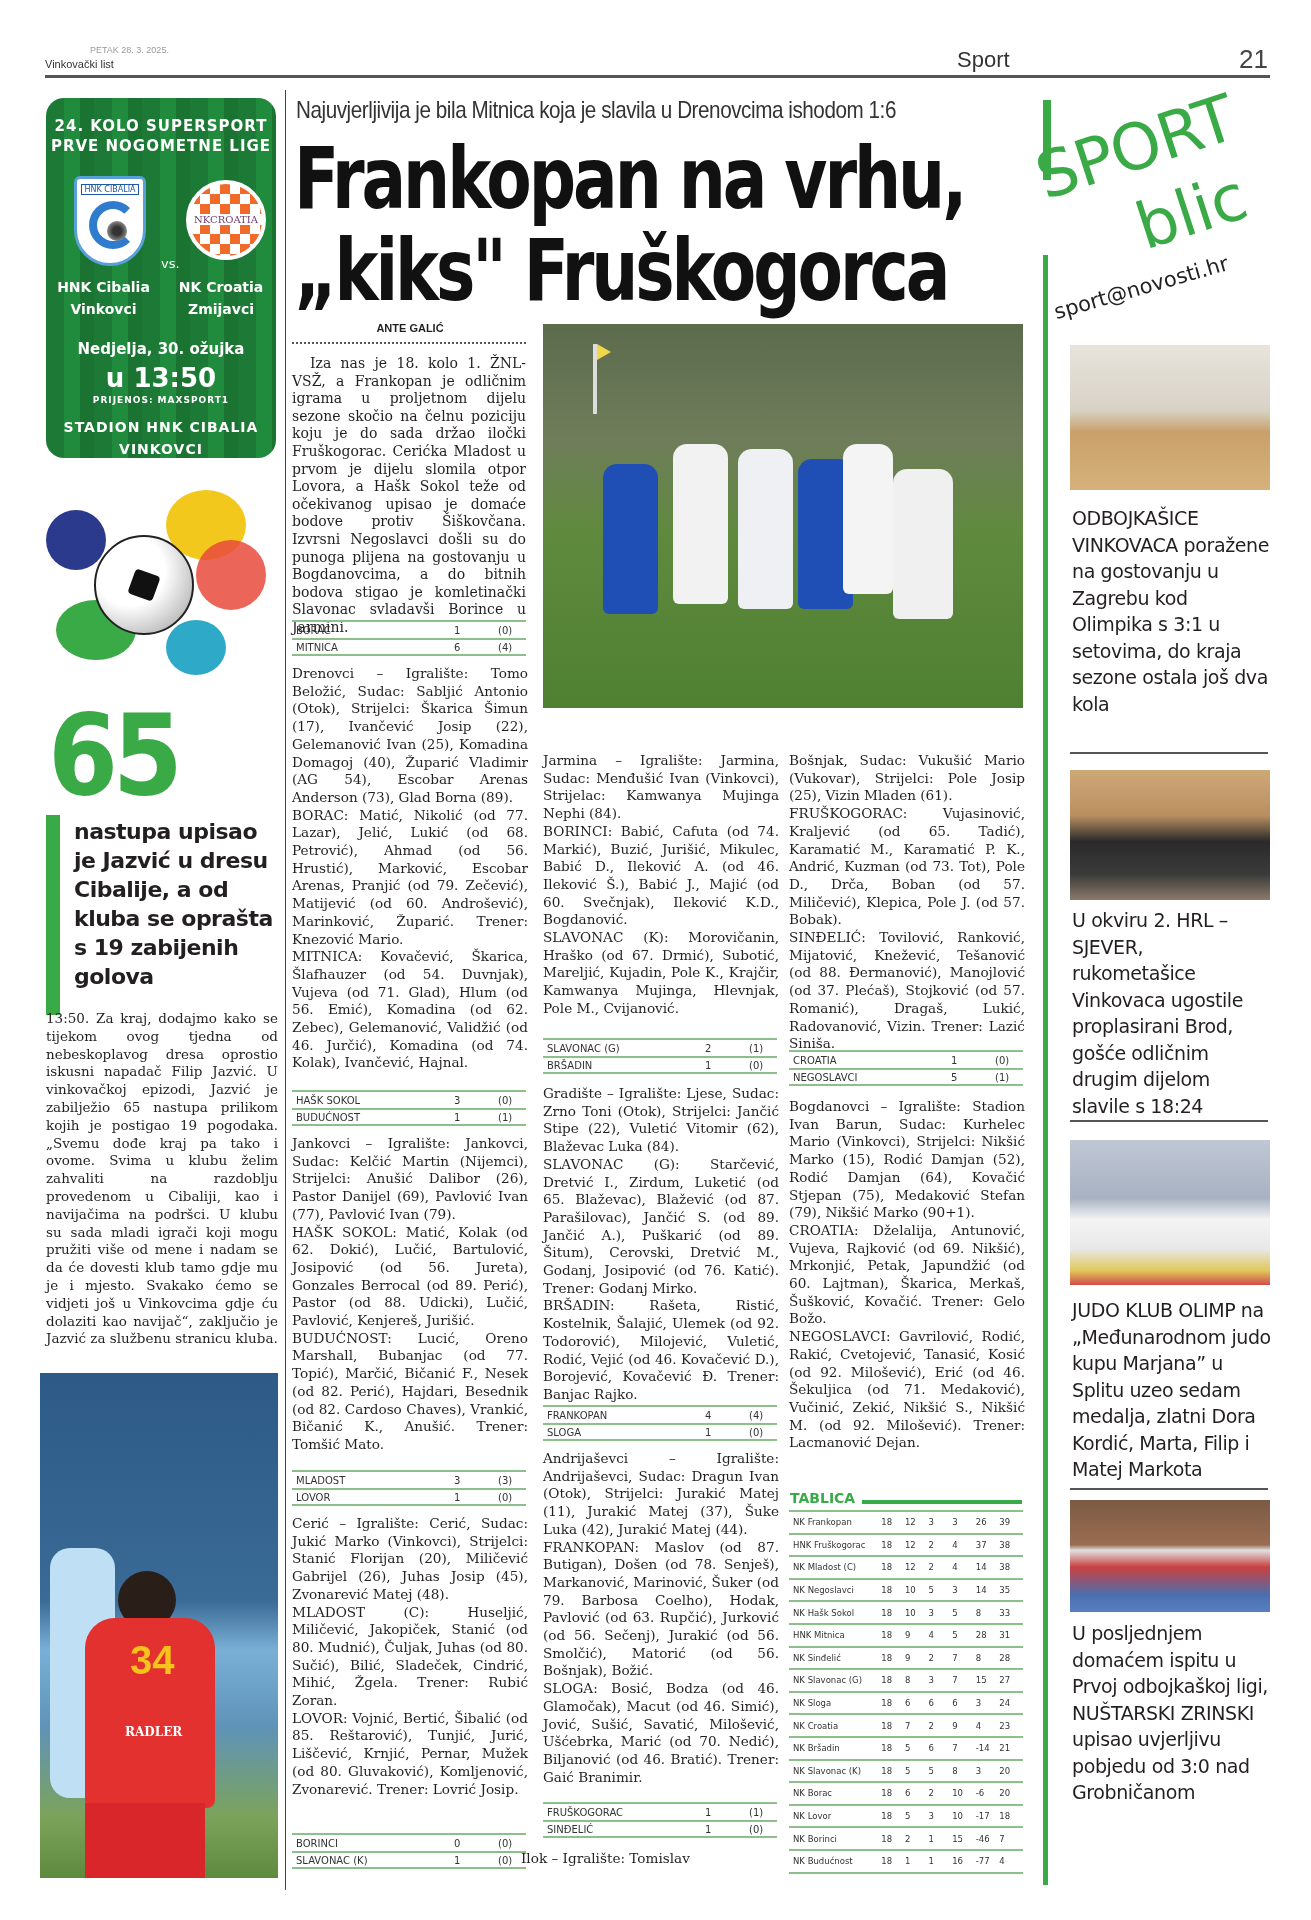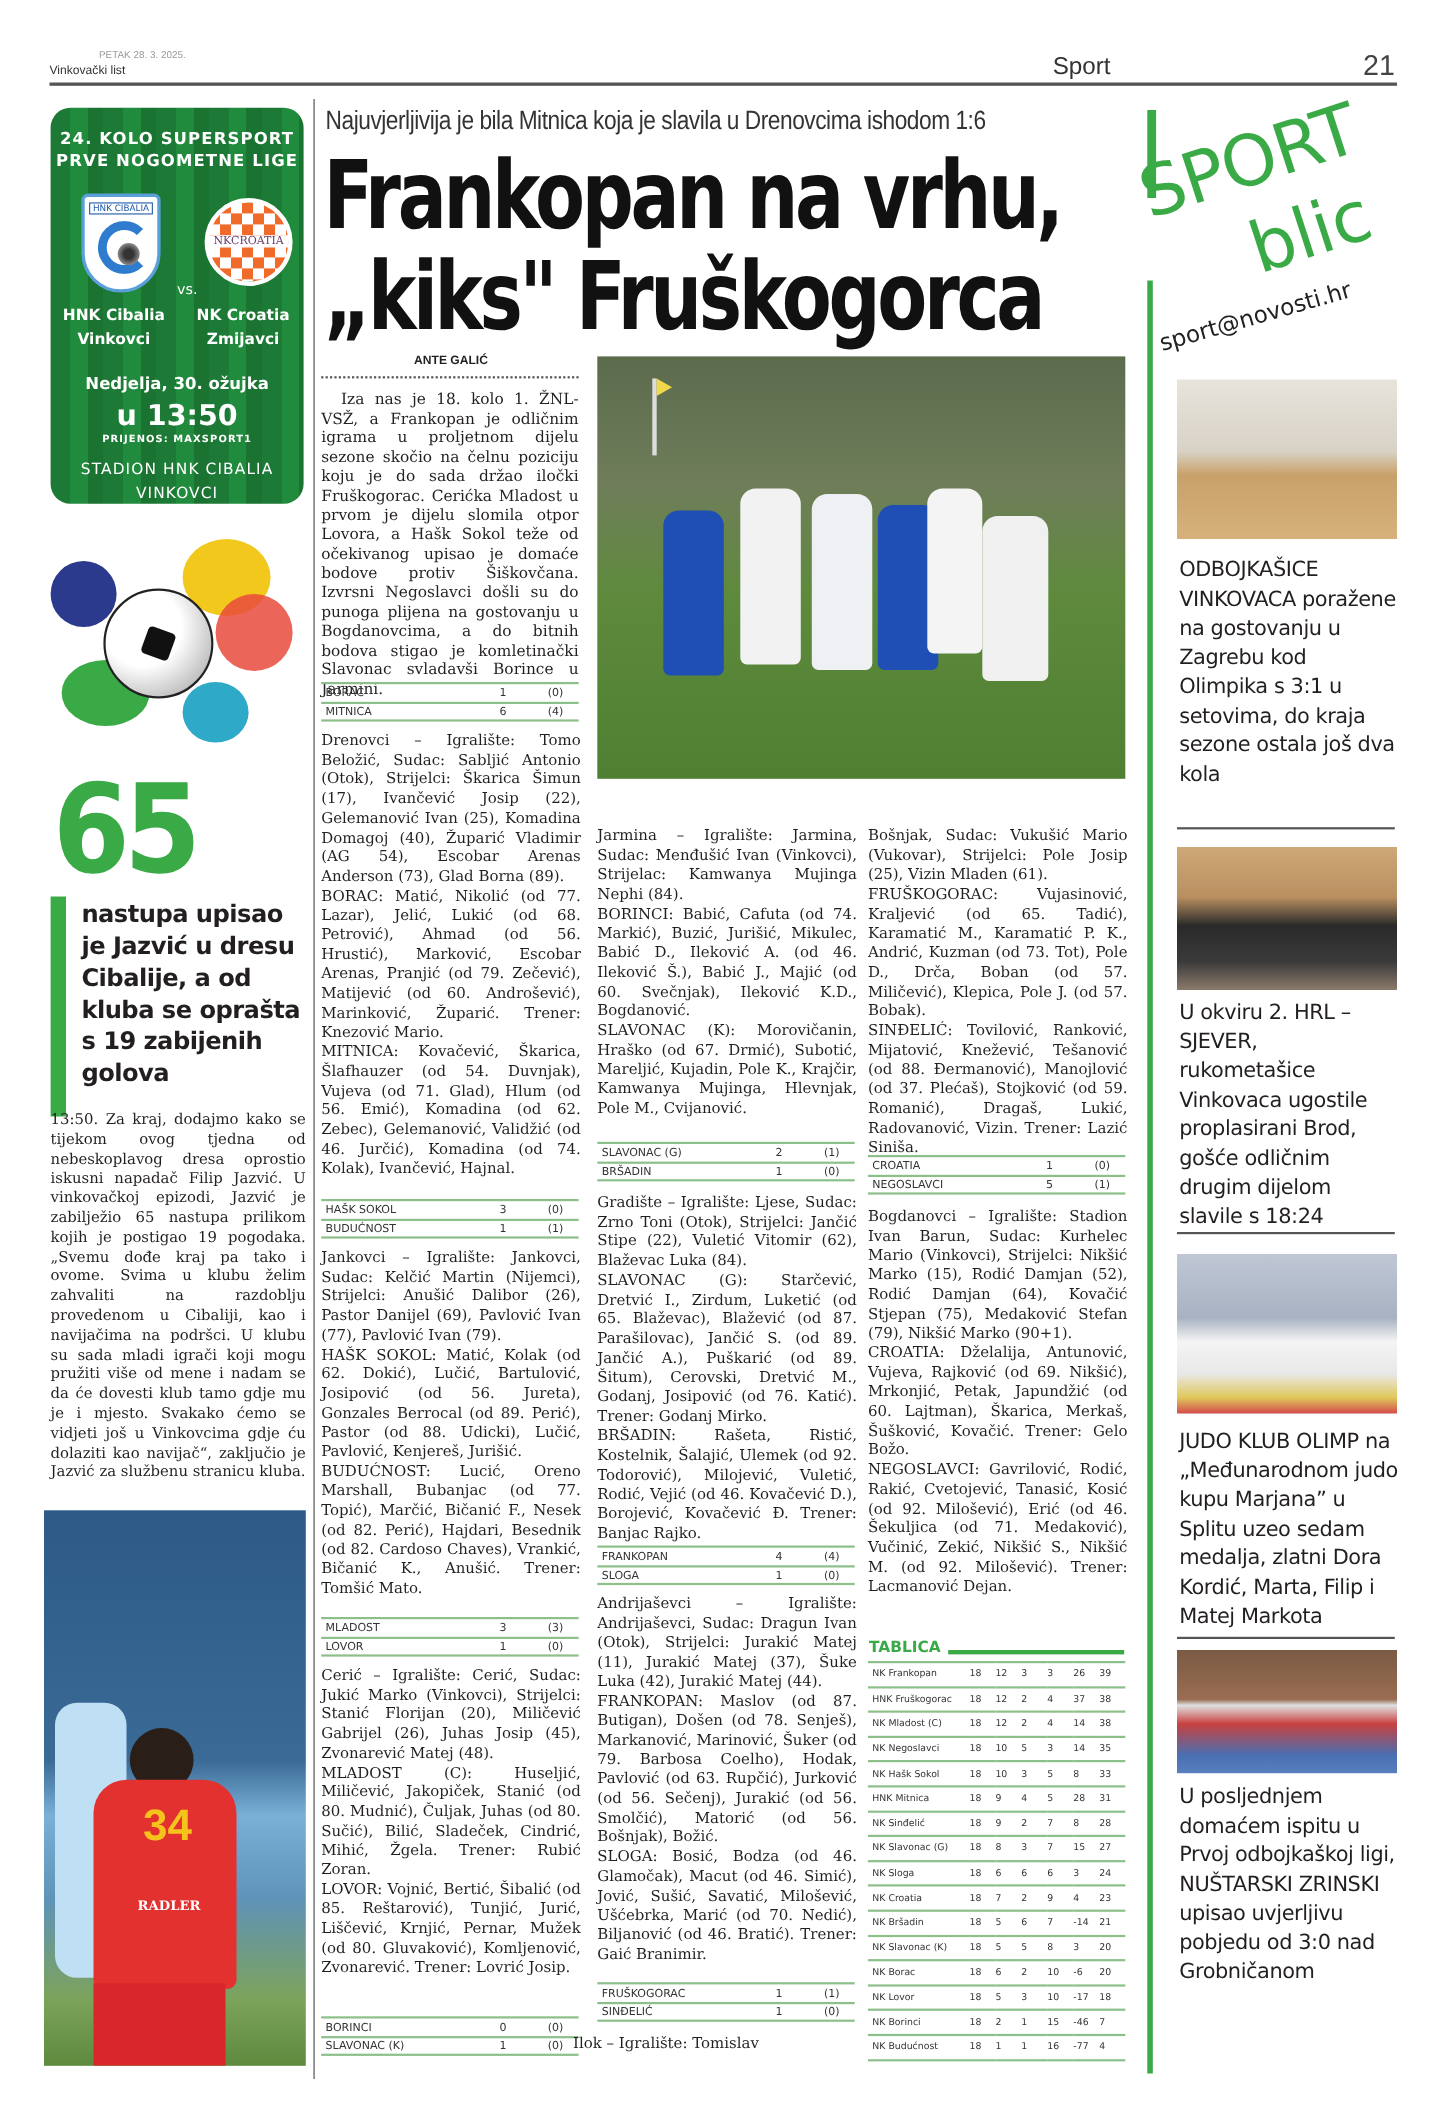--- a/index.html
+++ b/index.html
@@ -24,21 +24,21 @@
   .logo-cibalia .ball { position: absolute; left: 30px; top: 42px; width: 20px; height: 20px; border-radius: 50%; background: radial-gradient(circle, #333 30%, #888 70%); }
   .logo-croatia { left: 140px; top: 82px; width: 80px; height: 80px; border-radius: 50%; background: repeating-conic-gradient(#f06a2a 0 25%, #fff 0 50%) 0 0/20px 20px; border: 4px solid #fff; }
   .logo-croatia .lbl { position: absolute; left: 0; right: 0; top: 30px; background: #fff; color: #6a3c6a; font: 10px "DejaVu Serif", serif; }
   .vs { position: absolute; left: 115px; top: 158px; font-size: 13px; font-weight: normal; }
   .team { position: absolute; top: 178px; font-size: 14px; font-weight: bold; line-height: 22px; }
   .team-home { left: 10px; width: 95px; }
   .team-away { left: 125px; width: 100px; }
   .promo-date { position: absolute; top: 242px; left: 0; right: 0; font-size: 15px; font-weight: bold; }
   .promo-time { position: absolute; top: 265px; left: 0; right: 0; font-size: 26px; font-weight: bold; }
   .promo-tv { position: absolute; top: 297px; left: 0; right: 0; font-size: 9px; font-weight: bold; letter-spacing: 1px; }
-  .promo-venue { position: absolute; top: 318px; left: 0; right: 0; font-size: 14px; font-weight: normal; letter-spacing: 1px; line-height: 22px; text-align: center; }
+  .promo-venue { position: absolute; top: 318px; left: 0; right: 0; font-size: 14px; font-weight: bold; letter-spacing: 1px; line-height: 22px; text-align: center; }
 
   .splash { position: absolute; left: 46px; top: 480px; width: 230px; height: 225px; }
   .splash .blob { position: absolute; border-radius: 50%; }
   .splash .ballimg { position: absolute; left: 48px; top: 55px; width: 100px; height: 100px; border-radius: 50%;
     background: radial-gradient(circle at 35% 35%, #fff 0 40%, #ddd 60%, #999 100%); border: 2px solid #222; }
   .splash .ballimg::before { content: ""; position: absolute; left: 35px; top: 35px; width: 26px; height: 26px; background: #111; transform: rotate(20deg); border-radius: 4px; }
 
   .big65 { position: absolute; left: 48px; top: 700px; font: bold 112px "DejaVu Sans", sans-serif; color: #3aaa47; letter-spacing: -6px; line-height: 110px; transform: scaleX(0.9); transform-origin: left; }
   .quote-box { position: absolute; left: 46px; top: 815px; width: 232px; height: 212px; }
   .quote-bar { position: absolute; left: 0; top: 0; width: 14px; height: 200px; background: #3aaa47; }
@@ -302,21 +302,21 @@
       <span class="h">(0)</span>
     </div>
 </div>
 <div class="col" style="left:521px;top:1850px;">
   <p>Ilok – Igralište: Tomislav</p>
 </div>
 
 <div class="col" style="left:789px;top:752px;">
   <p>Bošnjak, Sudac: Vukušić Mario (Vukovar), Strijelci: Pole Josip (25), Vizin Mladen (61).</p>
   <p>FRUŠKOGORAC: Vujasinović, Kraljević (od 65. Tadić), Karamatić M., Karamatić P. K., Andrić, Kuzman (od 73. Tot), Pole D., Drča, Boban (od 57. Miličević), Klepica, Pole J. (od 57. Bobak).</p>
-  <p>SINĐELIĆ: Tovilović, Ranković, Mijatović, Knežević, Tešanović (od 88. Đermanović), Manojlović (od 37. Plećaš), Stojković (od 59. Romanić), Dragaš, Lukić, Radovanović, Vizin. Trener: Lazić Siniša.</p>
+  <p>SINĐELIĆ: Tovilović, Ranković, Mijatović, Knežević, Tešanović (od 88. Đermanović), Manojlović (od 37. Plećaš), Stojković (od 57. Romanić), Dragaš, Lukić, Radovanović, Vizin. Trener: Lazić Siniša.</p>
 </div>
 <div class="score" style="left:789px;top:1050px;">
   <div class="row">
       <span class="team-n">CROATIA</span>
       <span class="g">1</span>
       <span class="h">(0)</span>
     </div>
   <div class="row">
       <span class="team-n">NEGOSLAVCI</span>
       <span class="g">5</span>

